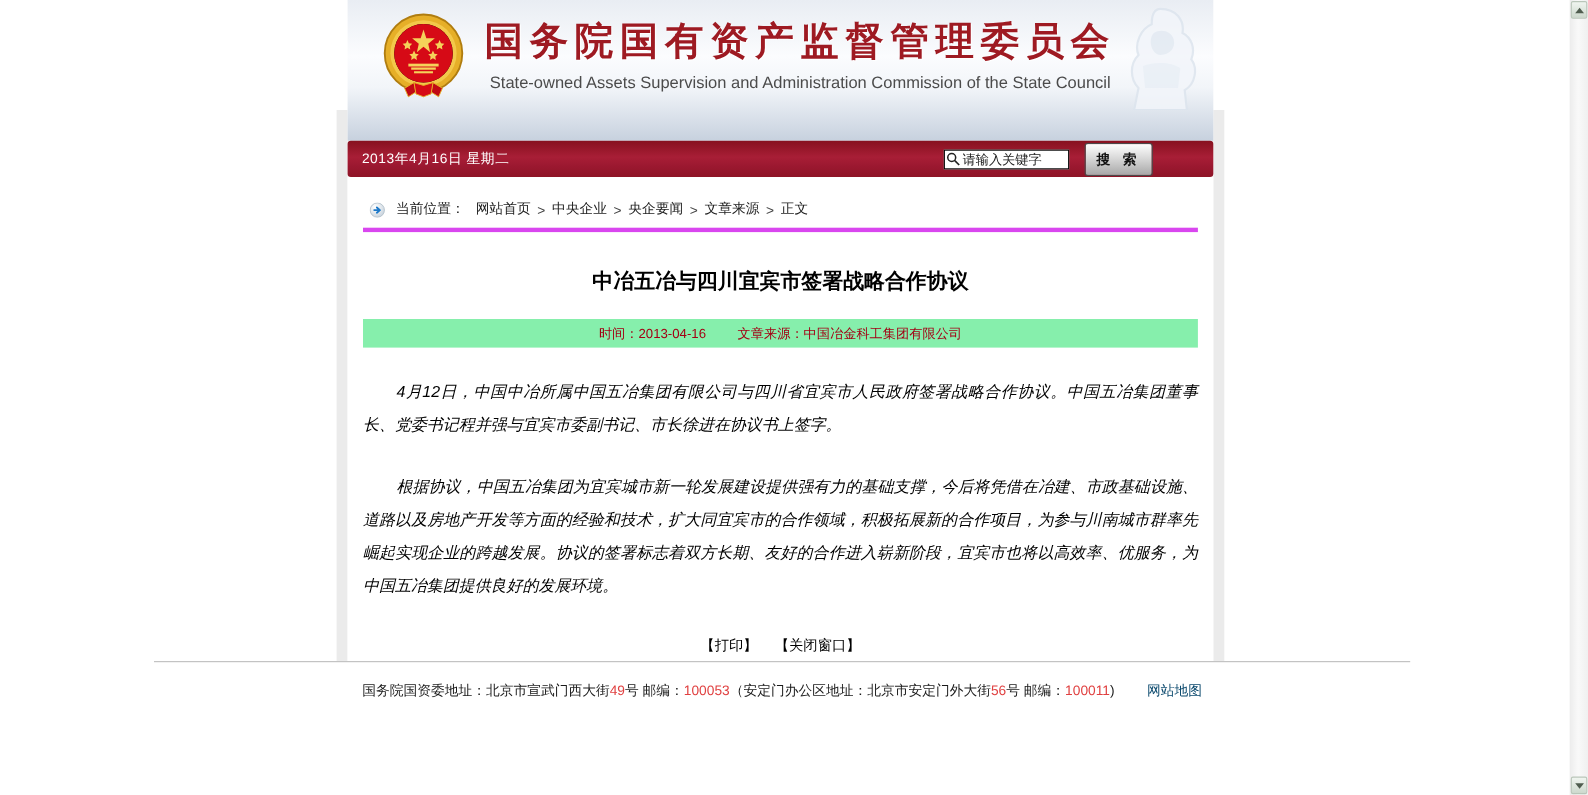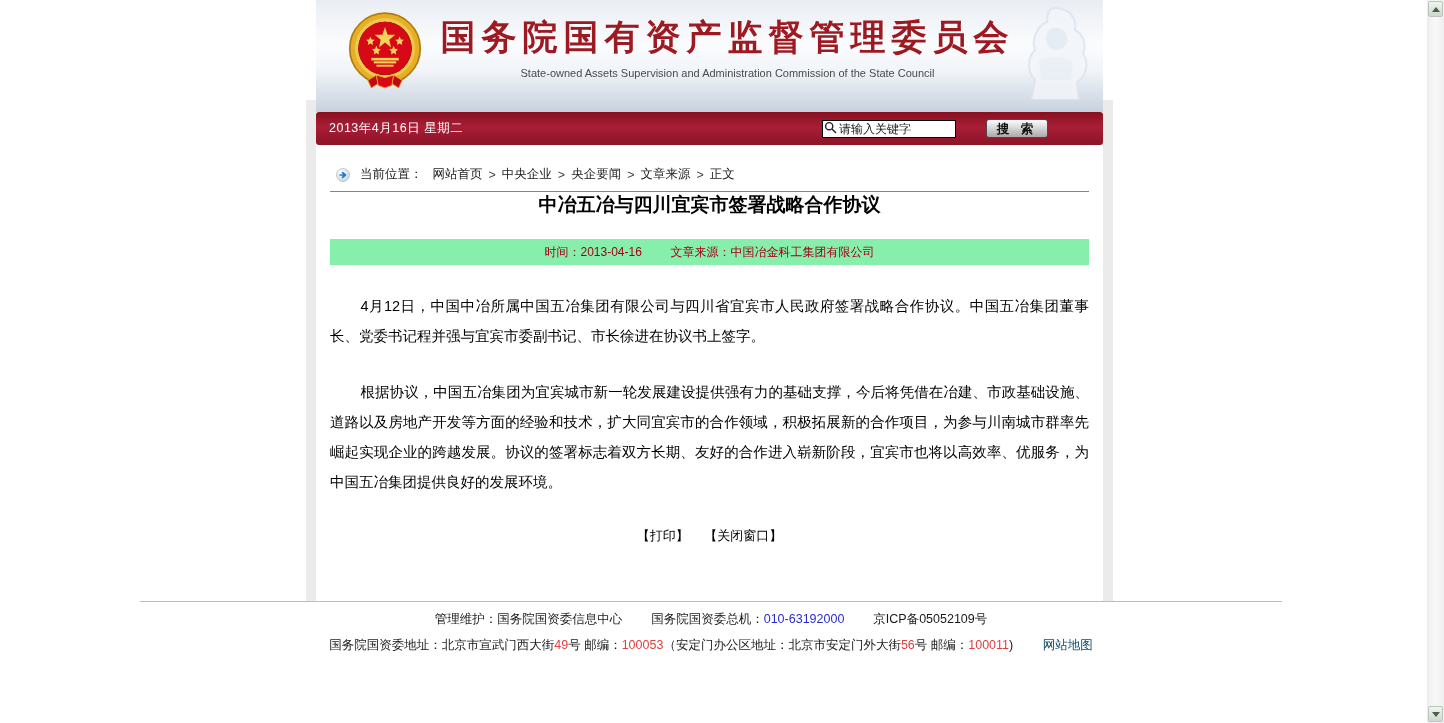--- a/index.html
+++ b/index.html
@@ -8,60 +8,60 @@
 
   
   .side-band { position:absolute; top:100px; width:10px; height:501px; background:#ebebeb; }
   .band-left  { left:306px; }
   .band-right { left:1103px; }
 
   
   .wrapper { position:absolute; left:316px; top:0; width:787px; }
 
   
-  .masthead { position:relative; height:112px; overflow:hidden;
+  .masthead { position:relative; height:128px; overflow:hidden;
     background:linear-gradient(180deg,#e9edf3 0%, #fbfcfe 40%, #f2f5f9 62%, #c7d1de 100%); }
   .emblem { position:absolute; left:26px; top:7px; width:86px; height:88px; }
   .mast-titles { position:absolute; left:124px; top:14px; width:575px; text-align:center; }
   .title-cn { font-size:35px; font-weight:bold; color:#9e1a22; letter-spacing:6px;
     white-space:nowrap; text-shadow:1px 1px 0 rgba(255,255,255,.85); }
-  .title-en { margin-top:6px; font-size:11px; color:#4b4b4b; white-space:nowrap; }
+  .title-en { margin-top:6px; font-size:15px; color:#4b4b4b; white-space:nowrap; }
   .statue { position:absolute; right:2px; top:0; width:92px; height:100px; opacity:.85; }
 
   
   .redbar { position:relative; height:33px; border-radius:3px;
     background:linear-gradient(180deg,#87111f 0%, #a81e36 45%, #9b1830 70%, #8e1426 100%);
     display:flex; align-items:center; padding:0 55px 0 13px; }
   .redbar-date { color:#fff; font-size:12.5px; letter-spacing:.5px; }
   .search-box { margin-left:auto; display:flex; align-items:center; }
   .search-field { position:relative; }
-  .search-input { width:134px; height:18px; border:1px solid #000; background:#fff;
+  .search-input { width:114px; height:18px; border:1px solid #000; background:#fff;
     font-size:12px; padding:0 2px 0 16px; color:#111; }
   .search-input::placeholder { color:#1a1a1a; opacity:1; }
   .mag-icon { position:absolute; left:2px; top:2px; width:13px; height:13px; }
-  .search-btn { margin-left:30px; width:62px; height:19px; font-size:12.5px; font-weight:bold;
+  .search-btn { margin-left:14px; width:62px; height:30px; font-size:12.5px; font-weight:bold;
     color:#111; letter-spacing:4px; border:1px solid #4a4a4a; border-radius:3px;
     background:linear-gradient(180deg,#fdfdfd 0%, #d9d9d9 45%, #a8a8a8 100%);
     cursor:pointer; line-height:16px; }
 
   
   .content { background:#fff; min-height:462px; padding:0 14px 45px 14px; }
   .breadcrumb { display:flex; align-items:center; padding:21px 4px 8px 4px;
-    border-bottom:1px solid #d946ef; font-size:12.5px; color:#222; }
+    border-bottom:4px solid #d946ef; font-size:12.5px; color:#222; }
   .crumb-orb { width:14px; height:14px; margin:0 10px 0 2px; flex:0 0 auto; }
   .crumb-label { margin-right:8px; }
   .crumb-link { cursor:pointer; margin:0 2px; color:#222; text-decoration:none; }
   .crumb-sep { margin:0 4px; color:#444; }
 
-  .article-title { text-align:center; font-size:19px; font-weight:bold; color:#000;font-family:Liberation Serif, serif; }
+  .article-title { margin-top:32px; text-align:center; font-size:19px; font-weight:bold; color:#000;font-family:Liberation Serif, serif; }
   .article-meta { margin-top:21px; height:26px; line-height:26px; background:#86efac;
     text-align:center; font-size:12px; color:#a30014; }
   .meta-gap { display:inline-block; width:22px; }
 
-  .article-body { margin-top:16px; }
+  .article-body { margin-top:16px;font-style:italic; }
   .article-body p { font-size:14.5px; color:#000; line-height:30px; text-indent:2.1em;
     text-align:justify; margin-top:26px; }
 
   .actions { margin-top:30px; text-align:center; font-size:13px; color:#000; }
   .action-btn { cursor:pointer; margin:0 6px; }
 
   
   .footer { position:absolute; left:140px; top:601px; width:1142px;
     border-top:1px solid #bdbdbd; padding-top:9px; text-align:center;
     font-size:12.5px; color:#1a1a1a; }
@@ -172,27 +172,20 @@
 
     <div class="actions">
       <span class="action-btn">【打印】</span>
       <span class="action-btn">【关闭窗口】</span>
     </div>
 
   </div>
 </div>
 
 <div class="footer">
-  <div class="footer-line1">
-    <span>管理维护：国务院国资委信息中心</span>
-    <span class="meta-gap"></span>
-    <span>国务院国资委总机：</span><span class="num-blue">010-63192000</span>
-    <span class="meta-gap"></span>
-    <span>京ICP备05052109号</span>
-  </div>
   <div class="footer-line2">
     <span>国务院国资委地址：北京市宣武门西大街</span><span class="num-red">49</span><span>号 邮编：</span><span class="num-red">100053</span><span>（安定门办公区地址：北京市安定门外大街</span><span class="num-red">56</span><span>号 邮编：</span><span class="num-red">100011</span><span>)</span>
     <a class="sitemap-link">网站地图</a>
   </div>
 </div>
 
 <div class="scrollbar">
   <div class="sb-btn sb-up">
       <span class="sb-arrow"></span>
     </div>

